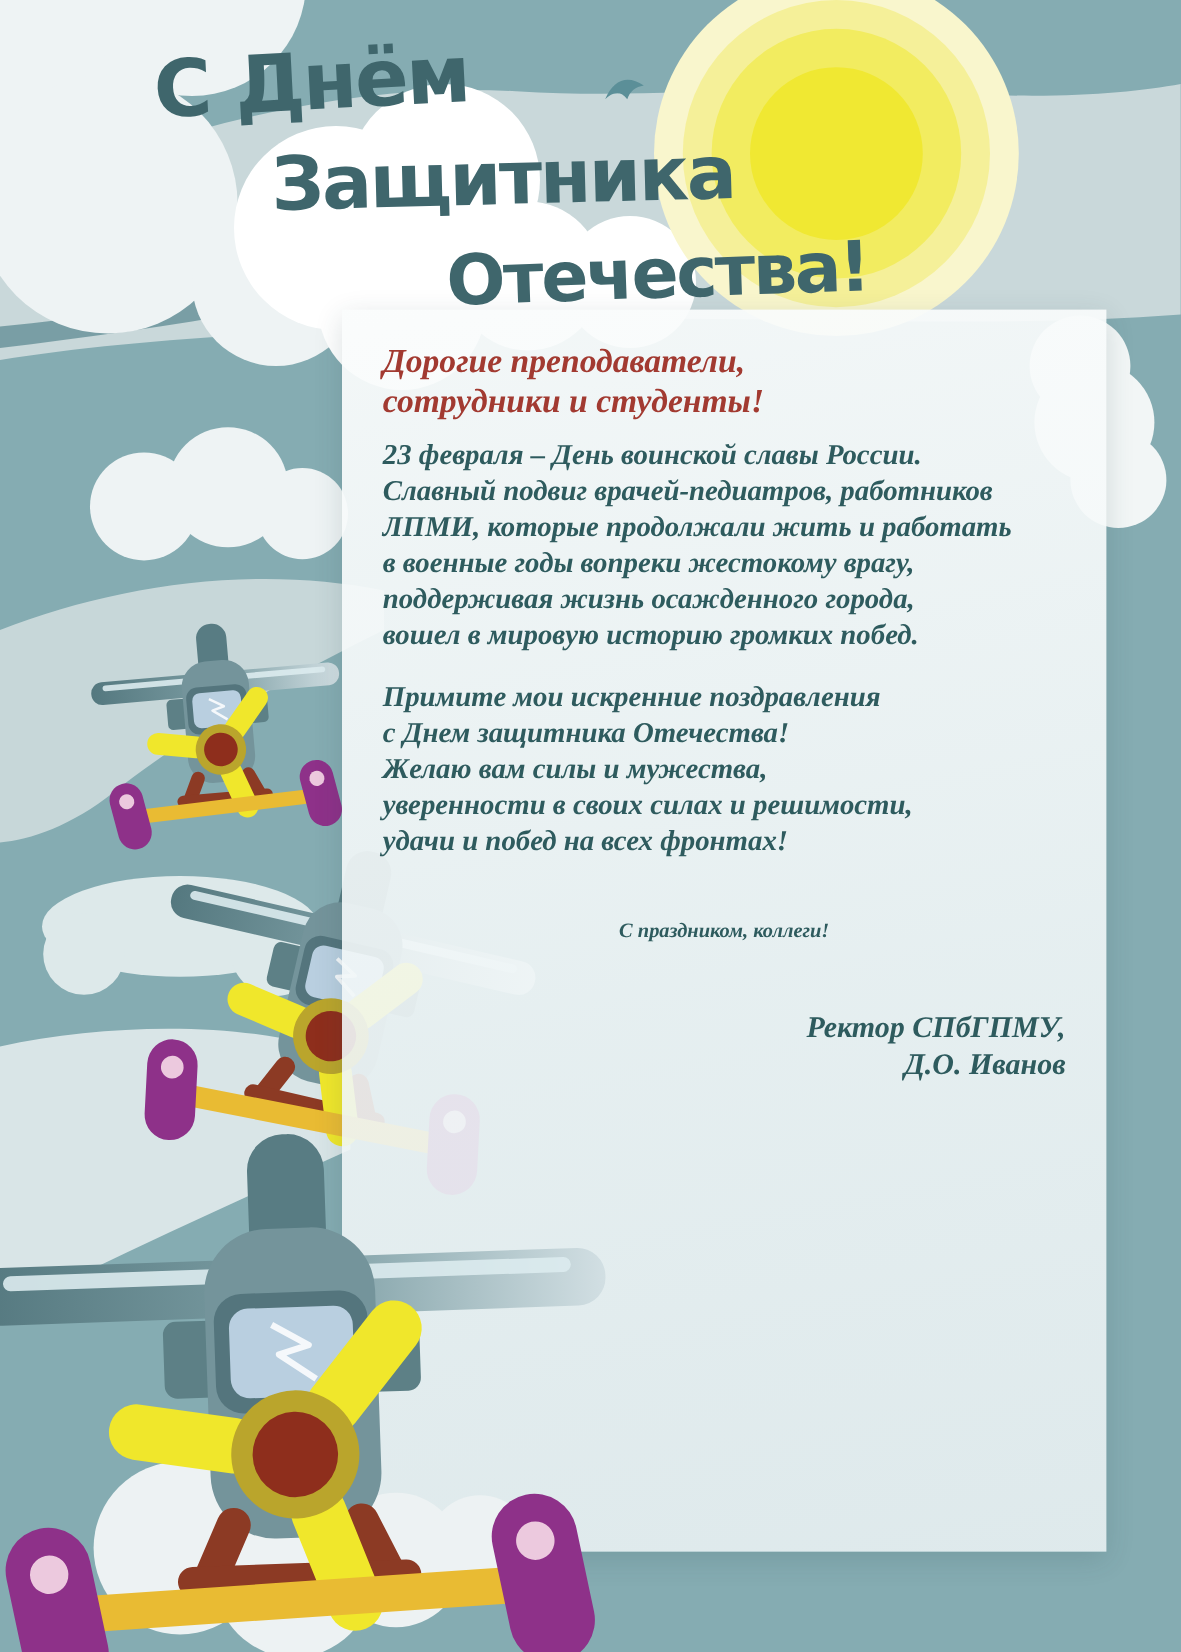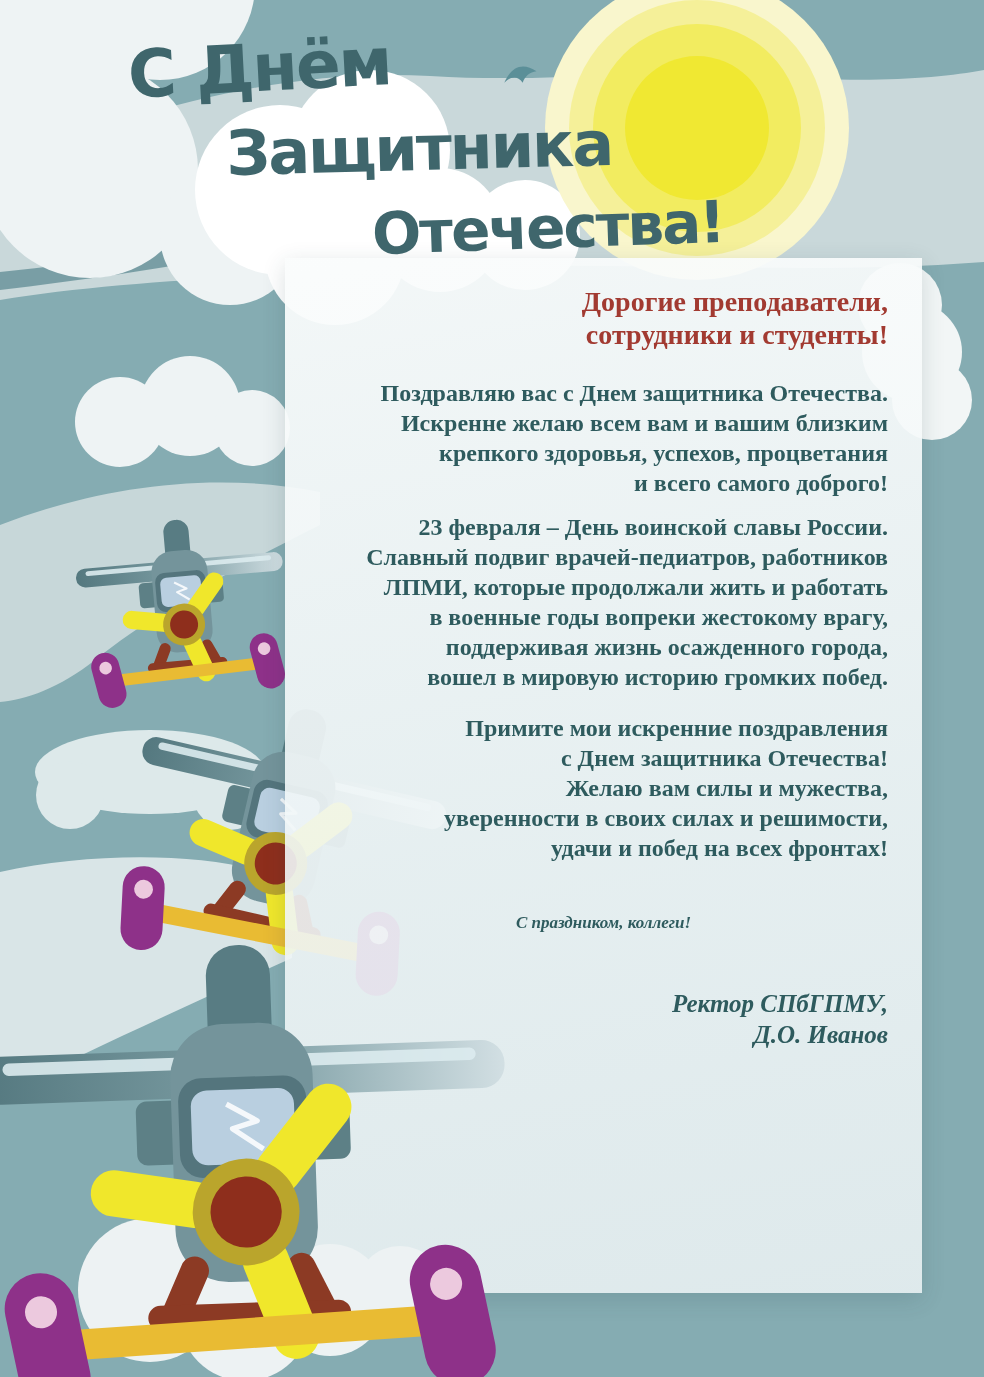--- a/index.html
+++ b/index.html
@@ -13,21 +13,21 @@
          letter-spacing:-2px;white-space:nowrap;}
   .title-1{left:128px;top:30px;font-size:66px;transform:rotate(-3deg);}
   .title-2{left:226px;top:112px;font-size:62px;transform:rotate(-1.5deg);}
   .title-3{left:372px;top:194px;font-size:58px;transform:rotate(-2deg);}
   
   .paper{position:absolute;z-index:2;left:285px;top:258px;width:637px;height:1035px;
          background:linear-gradient(170deg, rgba(250,252,252,.94) 0%,
                     rgba(240,246,247,.90) 55%, rgba(229,238,240,.93) 100%);
          box-shadow:0 6px 22px rgba(40,70,75,.16);
          box-sizing:border-box;padding:27px 34px 0 34px;}
-  .paper .lines{white-space:pre-line;text-align:right;font-weight:bold;}
+  .paper .lines{white-space:pre-line;text-align:left;font-style:italic;font-weight:bold;}
   .salutation{color:#a23a31;font-size:28px;line-height:33px;}
   .para{color:#2e5b5e;font-size:24px;line-height:30px;}
   .p1{margin-top:27px;}
   .p2{margin-top:14px;}
   .p3{margin-top:5px;line-height:29.5px;}
   .p4{margin-top:21px;}
   .closing{margin-top:45px;color:#2e5b5e;font-size:17px;line-height:30px;
            text-align:center;font-style:italic;font-weight:bold;}
   .signature{margin-top:50px;color:#2e5b5e;font-size:25px;line-height:31px;
              text-align:right;font-style:italic;font-weight:bold;white-space:pre-line;margin-left:25px;}
@@ -128,24 +128,20 @@
     <path transform="translate(502,62) scale(1.15)" d="M2,18 C8,4 18,0 30,8 C24,9 20,12 18,18 C13,11 7,13 2,18 Z" fill="#5b8f98"></path>
 
     <use href="#plane" transform="translate(183,612) rotate(-5) scale(0.70) translate(-150,-140)"></use>
 
     <use href="#plane" transform="translate(280,845) rotate(13) scale(1.05) translate(-150,-140)"></use>
   </svg>
 
   <div class="paper">
     <div class="lines salutation">Дорогие преподаватели,
 сотрудники и студенты!</div>
-    <div class="lines para p1">Поздравляю вас с Днем защитника Отечества.
-Искренне желаю всем вам и вашим близким
-крепкого здоровья, успехов, процветания
-и всего самого доброго!</div>
     <div class="lines para p2">23 февраля – День воинской славы России.
 Славный подвиг врачей-педиатров, работников
 ЛПМИ, которые продолжали жить и работать
 в военные годы вопреки жестокому врагу,
 поддерживая жизнь осажденного города,
 вошел в мировую историю громких побед.</div>
     <div class="lines para p4">Примите мои искренние поздравления
 с Днем защитника Отечества!
 Желаю вам силы и мужества,
 уверенности в своих силах и решимости,

